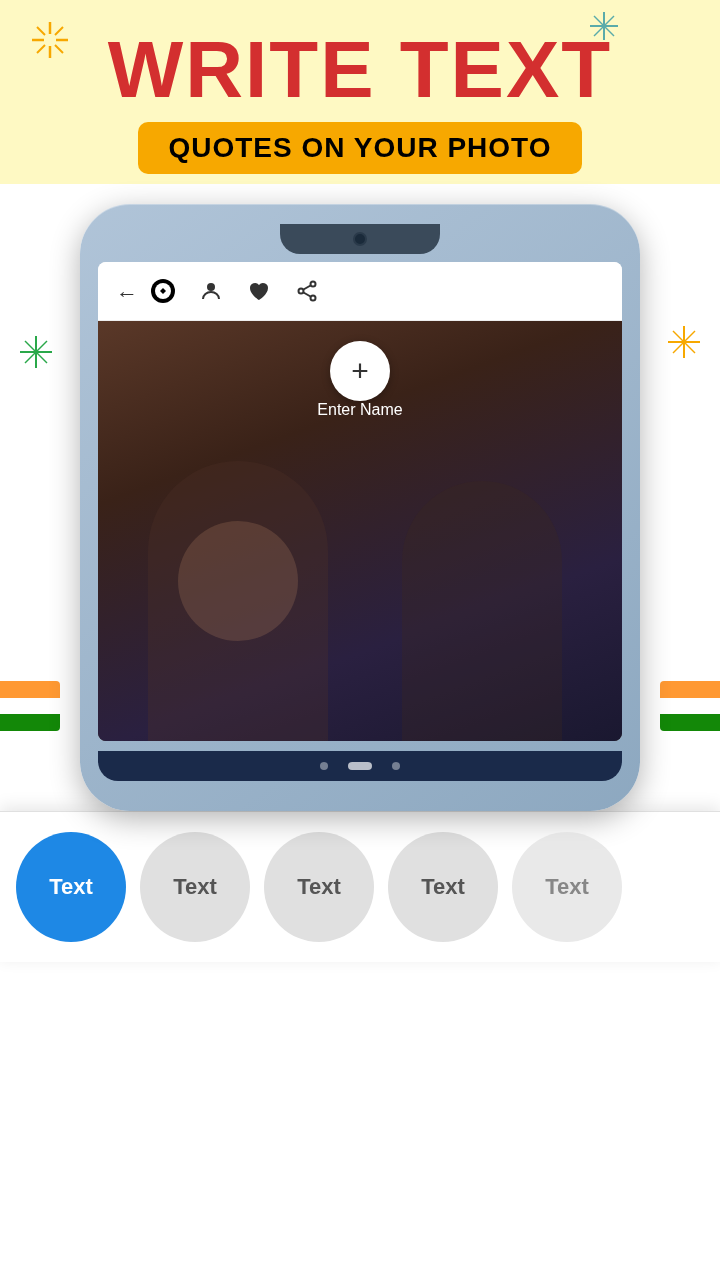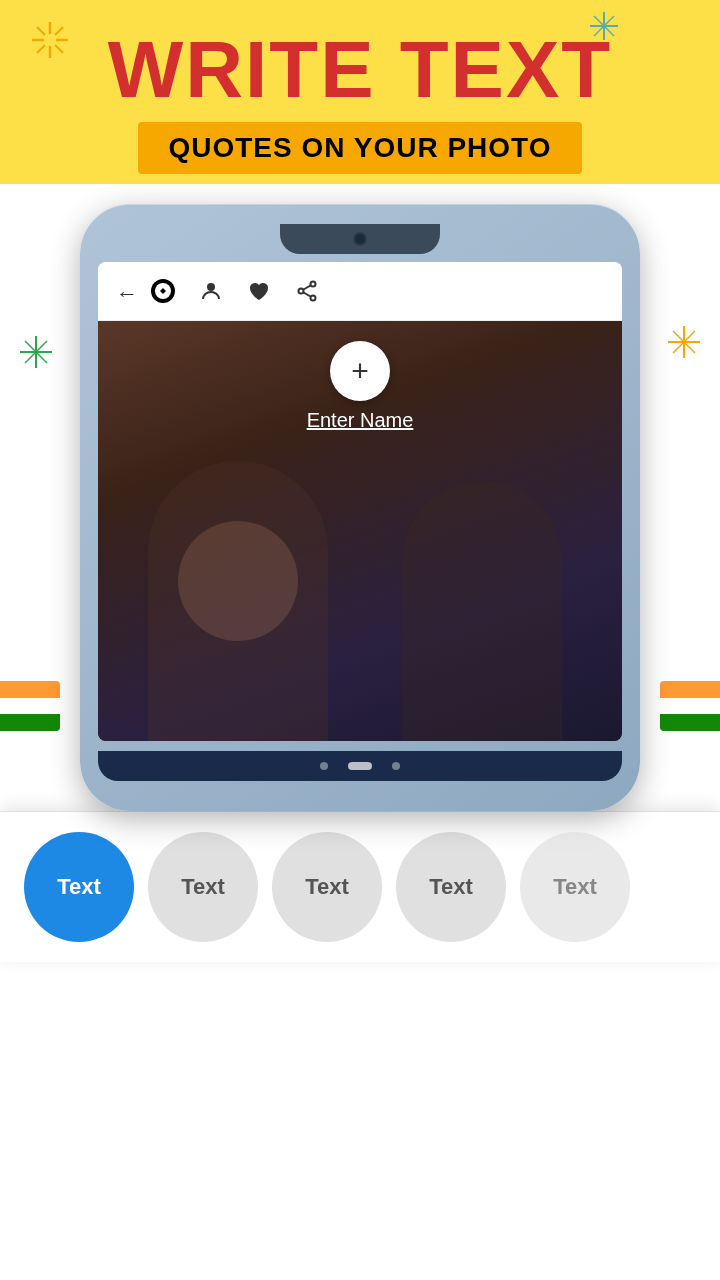--- a/index.html
+++ b/index.html
@@ -9,21 +9,21 @@
       width: 720px;
       min-height: 1280px;
       background: #ffffff;
       font-family: 'Arial', sans-serif;
       overflow-x: hidden;
       position: relative;
     }
 
     
     .header-area {
-      background: #fde047;
+      background: #fef9c3;
       padding: 30px 20px 10px;
       text-align: center;
       position: relative;
     }
 
     .sparkle-top-left {
       position: absolute;
       top: 20px;
       left: 30px;
       font-size: 30px;
@@ -44,21 +44,21 @@
       letter-spacing: 2px;
       text-transform: uppercase;
       line-height: 1;
     }
 
     .subtitle-banner {
       background: #f7a800;
       display: inline-block;
       padding: 10px 30px;
       margin-top: 12px;
-      border-radius: 4px;
+      border-radius: 10px;
     }
 
     .subtitle-text {
       font-size: 28px;
       font-weight: 800;
       color: #000000;
       letter-spacing: 1px;
       text-transform: uppercase;
     }
 
@@ -212,36 +212,34 @@
       align-items: center;
       justify-content: center;
       font-size: 32px;
       color: #333;
       box-shadow: 0 2px 8px rgba(0,0,0,0.3);
       cursor: pointer;
     }
 
     .enter-name-label {
       color: #ffffff;
-      font-size: 20px;
-      margin-top: 8px;
+      font-size: 16px;
       font-weight: 500;
-      text-decoration: underline;
     }
 
     
     .bottom-panel {
       background: #ffffff;
       border-top: 1px solid #e0e0e0;
       box-shadow: 0 -4px 16px rgba(0,0,0,0.1);
     }
 
     .text-options-row {
       display: flex;
-      padding: 20px 24px;
+      padding: 20px 16px;
       gap: 14px;
       align-items: center;
       overflow-x: auto;
     }
 
     .text-option {
       width: 110px;
       height: 110px;
       border-radius: 50%;
       display: flex;

